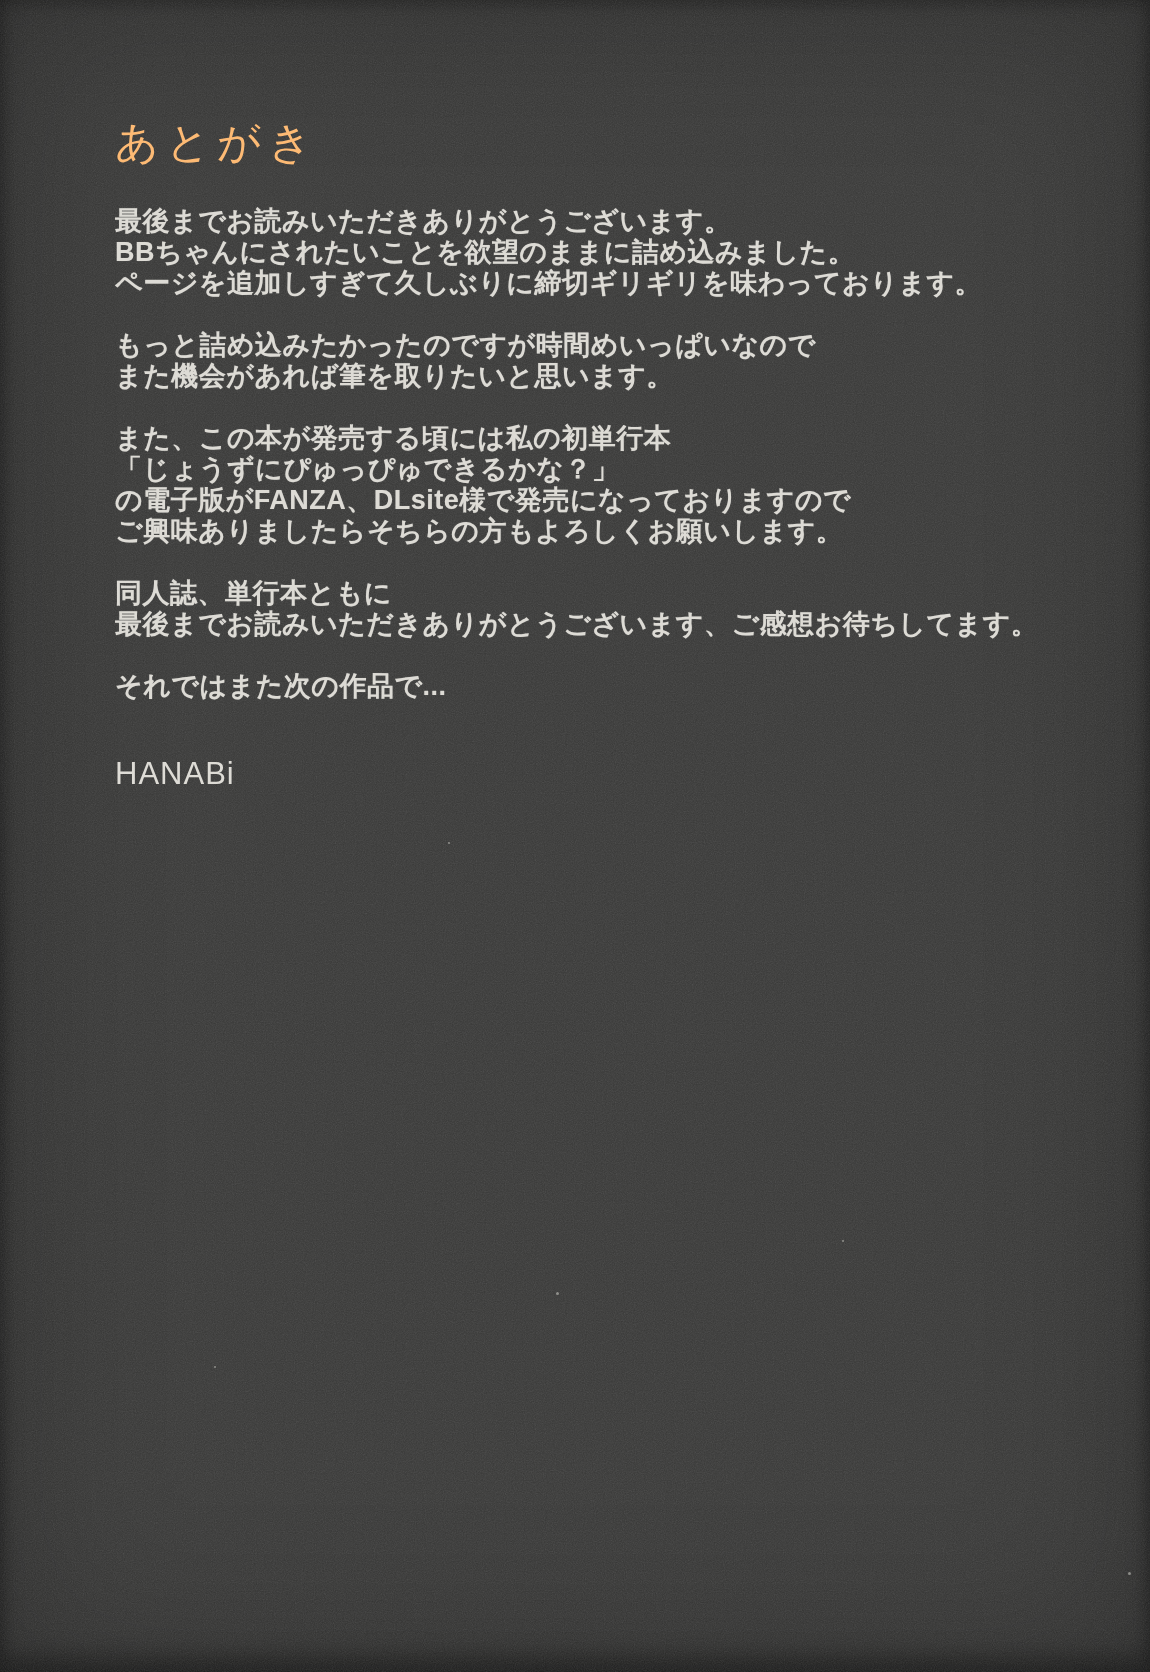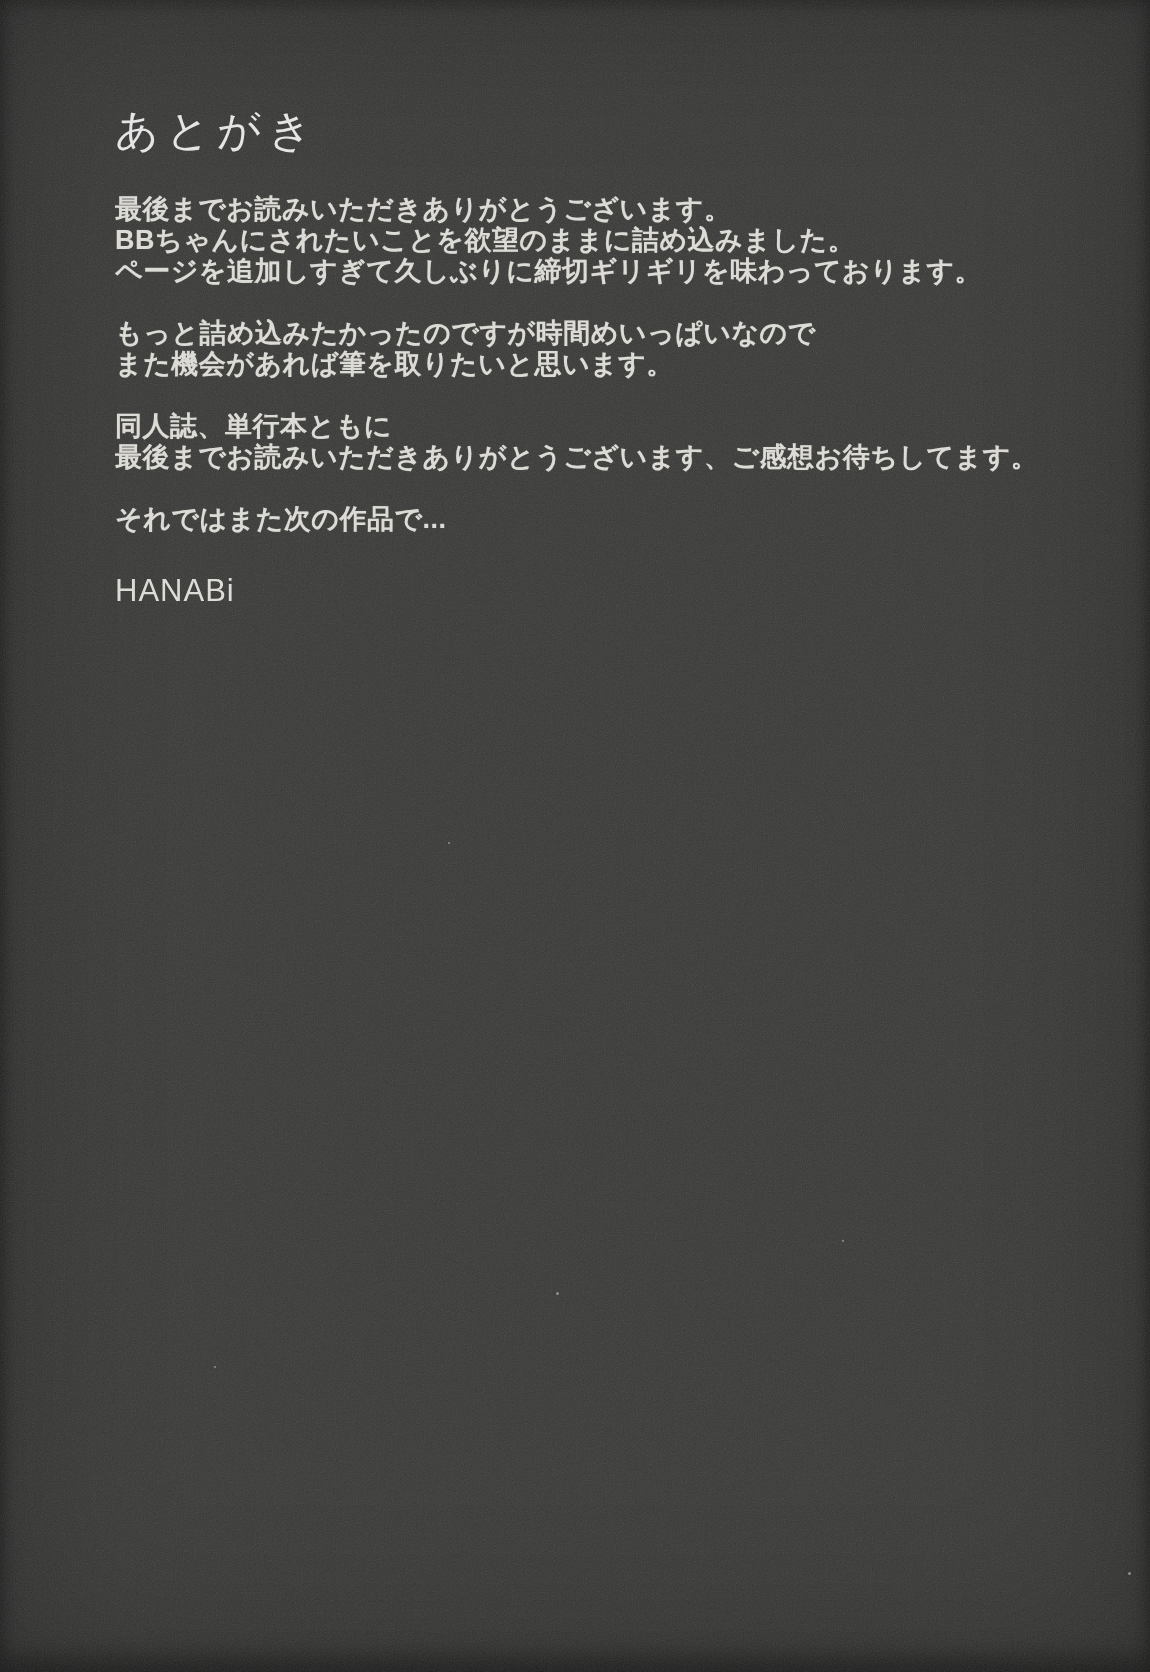--- a/index.html
+++ b/index.html
@@ -43,36 +43,36 @@
     left: 115px;
     top: 102px;
     width: 940px;
     color: #dddbd5;
   }
   .title {
     font-family: "Liberation Serif", "DejaVu Serif", serif;
     font-size: 43px;
     font-weight: 500;
     letter-spacing: 7px;
-    margin: 0 0 34px 0;
-    color: #e5e5e5;
+    margin: 12px 0 34px 0;
+    color: #fdba74;
   }
   .para {
     font-size: 27px;
     line-height: 31px;
     letter-spacing: 0.5px;
     margin: 0 0 31px 0;
     white-space: pre-line;
     font-weight: 700;
     text-shadow: 0 0 1px rgba(230,230,225,0.35);
   }
   .signature {
     font-size: 31px;
     letter-spacing: 1px;
-    margin-top: 38px;
+    margin-top: 54px;
     color: #dedcd6;
   }
 </style>
 </head>
 <body>
 
 <div class="page">
 
   <svg class="grain" xmlns="http://www.w3.org/2000/svg" width="1150" height="1672">
     <filter id="grainFilter">
@@ -86,20 +86,24 @@
     <h1 class="title">あとがき</h1>
 
     <p class="para">最後までお読みいただきありがとうございます。
 BBちゃんにされたいことを欲望のままに詰め込みました。
 ページを追加しすぎて久しぶりに締切ギリギリを味わっております。</p>
 
     <p class="para">もっと詰め込みたかったのですが時間めいっぱいなので
 また機会があれば筆を取りたいと思います。</p>
 
 
+    <p class="para">また、この本が発売する頃には私の初単行本
+「じょうずにぴゅっぴゅできるかな？」
+の電子版がFANZA、DLsite様で発売になっておりますので
+ご興味ありましたらそちらの方もよろしくお願いします。</p>
 
     <p class="para">同人誌、単行本ともに
 最後までお読みいただきありがとうございます、ご感想お待ちしてます。</p>
 
     <p class="para">それではまた次の作品で...</p>
 
     <div class="signature">HANABi</div>
   </div>
 
   <div class="dust" style="left:556px; top:1292px; width:3px; height:3px;"></div>

